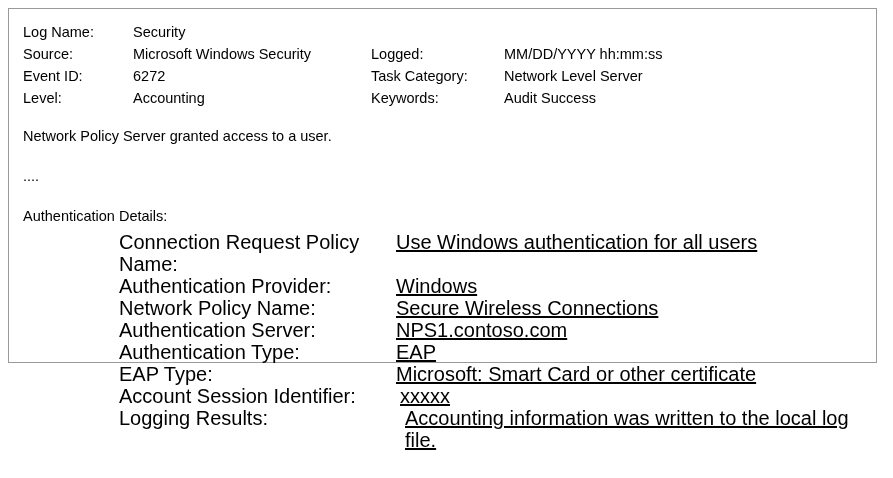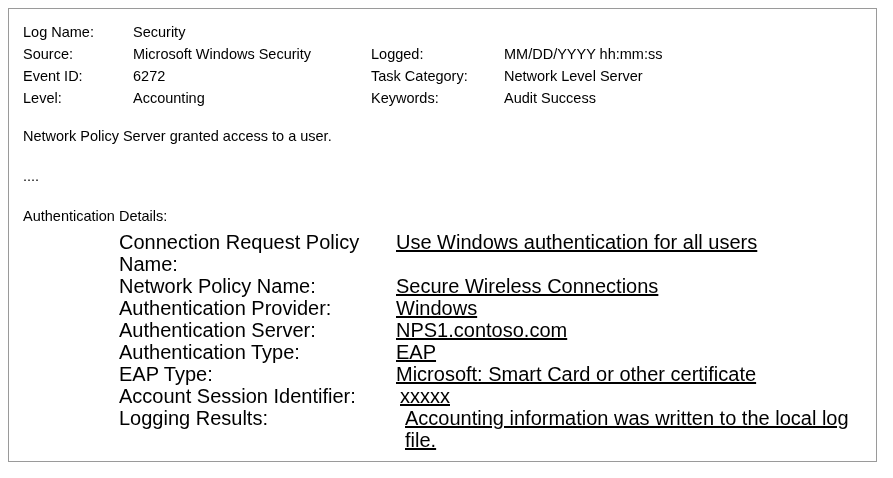--- a/index.html
+++ b/index.html
@@ -12,21 +12,21 @@
     height: 478px;
     font-family: "Liberation Sans", sans-serif;
     color: #000000;
     overflow: hidden;
   }
   .event-panel {
     position: absolute;
     left: 8px;
     top: 8px;
     width: 869px;
-    height: 454px;
+    height: 355px;
     border: 1px solid #9a9a9a;
     box-sizing: border-box;
     background: #ffffff;
     padding: 12px 14px 3px 14px;
   }
   .header-grid {
     font-size: 14.5px;
     line-height: 22px;
   }
   .hrow {
@@ -136,27 +136,27 @@
   <div class="auth-title">Authentication Details:</div>
 
   <div class="detail-list">
 
     <div class="drow">
       <span class="dlabel">Connection Request Policy Name:</span>
       <span class="dvalue">Use Windows authentication for all users</span>
     </div>
 
     <div class="drow">
-      <span class="dlabel">Network Policy Name:</span>
-      <span class="dvalue">Secure Wireless Connections</span>
+      <span class="dlabel">Authentication Provider:</span>
+      <span class="dvalue">Windows</span>
     </div>
 
     <div class="drow">
-      <span class="dlabel">Authentication Provider:</span>
-      <span class="dvalue">Windows</span>
+      <span class="dlabel">Network Policy Name:</span>
+      <span class="dvalue">Secure Wireless Connections</span>
     </div>
 
     <div class="drow">
       <span class="dlabel">Authentication Server:</span>
       <span class="dvalue">NPS1.contoso.com</span>
     </div>
 
     <div class="drow">
       <span class="dlabel">Authentication Type:</span>
       <span class="dvalue">EAP</span>

